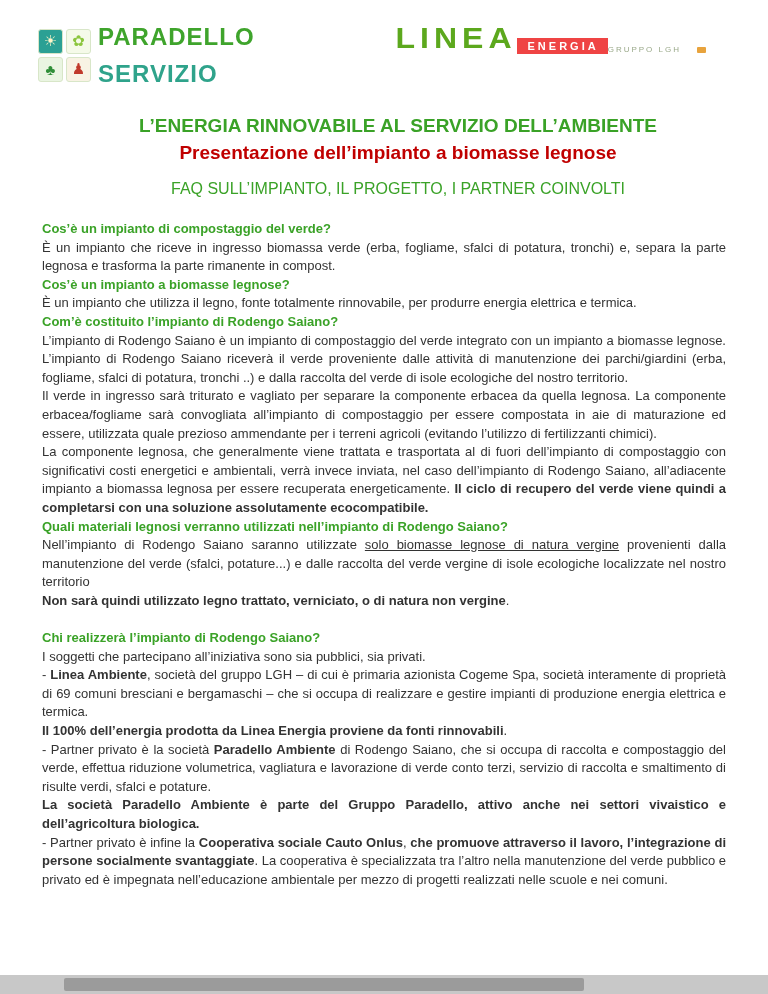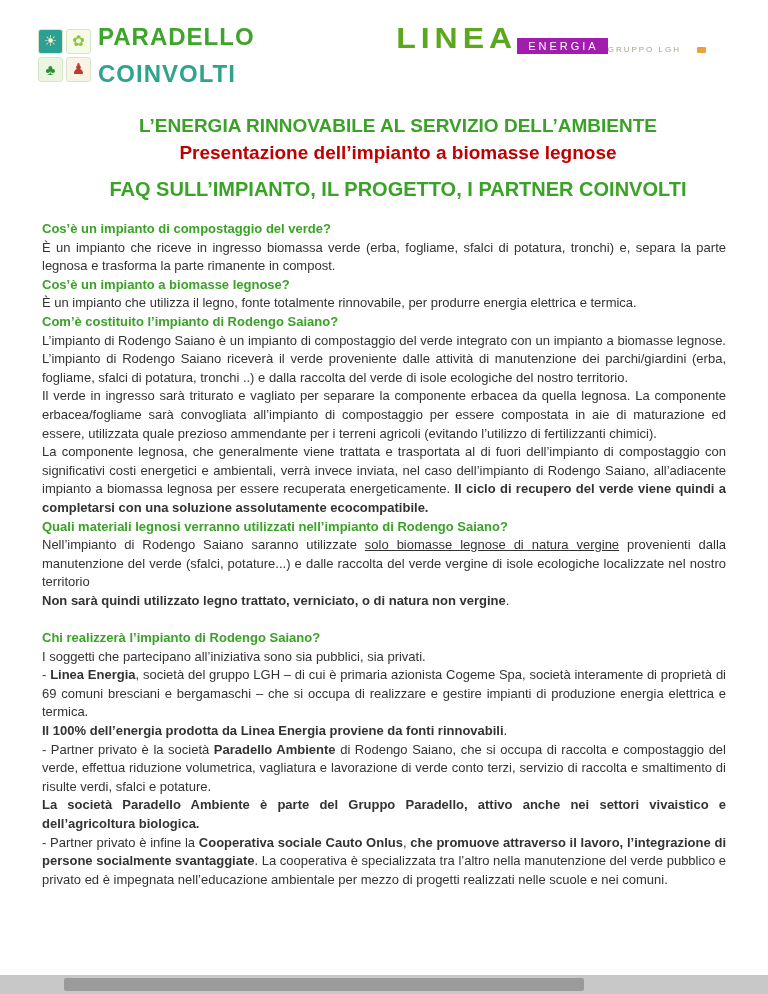--- a/index.html
+++ b/index.html
@@ -35,36 +35,36 @@
   }
   .word-ambiente {
     font-size: 24px; font-weight: 700; letter-spacing: 1px; color: #2FA38B; line-height: 25px;
   }
   .logo-right { display: flex; flex-direction: row; align-items: flex-end; }
   .linea {
     font-size: 32px; font-weight: 700; letter-spacing: 5px; color: #5CA81D;
     line-height: 30px; transform: scaleY(0.92); transform-origin: top right;
   }
   .energia-box {
-    background: #a21caf; color: #ffffff; font-size: 11px; font-weight: 400;
+    background: #ef4444; color: #ffffff; font-size: 11px; font-weight: 700;
     letter-spacing: 3px; padding: 2px 9px 2px 11px; margin-top: 1px;
   }
   .gruppo {
     margin-top: 5px; font-size: 8px; letter-spacing: 2px; color: #9aa98a;
     display: flex; align-items: center; gap: 16px;
   }
   .gruppo-mark {
     display: inline-block; width: 9px; height: 6px; background: #E8A33D; border-radius: 1px;
   }
 
   
   .title-block { margin-top: 26px; text-align: center; padding-left: 28px; }
   .title-line1 { color: var(--green); font-weight: 700; font-size: 19px; line-height: 27px; }
   .title-line2 { color: var(--red);   font-weight: 700; font-size: 19px; line-height: 27px; }
-  .subtitle    { color: var(--green); font-weight: 700; font-size: 20px; line-height: 20px; margin-top: 13px; }
+  .subtitle    { color: var(--green); font-weight: 400; font-size: 16px; line-height: 20px; margin-top: 13px; }
 
   
   .content { padding: 0 42px; margin-top: 21px; }
   .content p.block {
     font-size: 13px; line-height: 18.6px; color: var(--body-text);
     text-align: justify; margin: 0;
   }
   .content p.question { color: var(--green); font-weight: 700; text-align: left; }
   .content p.spacer { height: 18.6px; }
   .b { font-weight: 700; }
@@ -88,21 +88,21 @@
   <div class="header">
     <div class="logo-left">
       <div class="icon-grid">
           <span class="tile" style="background: rgb(43, 160, 148); color: rgb(255, 246, 201);">☀</span>
           <span class="tile" style="background: rgb(245, 250, 233); color: rgb(140, 198, 63);">✿</span>
           <span class="tile" style="background: rgb(234, 245, 226); color: rgb(47, 143, 57);">♣</span>
           <span class="tile" style="background: rgb(248, 243, 228); color: rgb(192, 57, 43);">♟</span>
         </div>
       <div class="logo-words">
         <div class="word-paradello">PARADELLO</div>
-        <div class="word-ambiente">COINVOLTI</div>
+        <div class="word-ambiente">SERVIZIO</div>
       </div>
     </div>
 
     <div class="logo-right">
       <div class="linea">LINEA</div>
       <div class="energia-box">ENERGIA</div>
       <div class="gruppo">
         <span>GRUPPO LGH</span>
         <span class="gruppo-mark"></span>
       </div>
@@ -123,21 +123,21 @@
       <p class="block question"><span>Com’è costituito l’impianto di Rodengo Saiano?</span></p>
       <p class="block paragraph"><span>L’impianto di Rodengo Saiano è un impianto di compostaggio del verde integrato con un impianto a biomasse legnose. L’impianto di Rodengo Saiano riceverà il verde proveniente dalle attività di manutenzione dei parchi/giardini (erba, fogliame, sfalci di potatura, tronchi ..) e dalla raccolta del verde di isole ecologiche del nostro territorio.</span></p>
       <p class="block paragraph"><span>Il verde in ingresso sarà triturato e vagliato per separare la componente erbacea da quella legnosa. La componente erbacea/fogliame sarà convogliata all’impianto di compostaggio per essere compostata in aie di maturazione ed essere, utilizzata quale prezioso ammendante per i  terreni agricoli (evitando l’utilizzo di fertilizzanti chimici).</span></p>
       <p class="block paragraph"><span>La componente legnosa, che generalmente viene trattata e trasportata al di fuori dell’impianto di compostaggio con significativi costi energetici e ambientali, verrà invece inviata, nel caso dell’impianto di Rodengo Saiano, all’adiacente impianto a biomassa legnosa per essere recuperata energeticamente. </span><span class="b">Il ciclo di recupero del verde viene quindi a completarsi con una soluzione assolutamente ecocompatibile.</span></p>
       <p class="block question"><span>Quali materiali legnosi verranno utilizzati nell’impianto di Rodengo Saiano?</span></p>
       <p class="block paragraph"><span>Nell’impianto di Rodengo Saiano saranno utilizzate </span><span class="u">solo biomasse legnose di natura vergine</span><span> provenienti dalla manutenzione del verde (sfalci, potature...) e dalle raccolta del verde vergine di isole ecologiche localizzate nel nostro territorio</span></p>
       <p class="block paragraph"><span class="b">Non sarà quindi utilizzato legno trattato, verniciato, o di natura non vergine</span><span>.</span></p>
       <p class="block spacer"></p>
       <p class="block question"><span>Chi realizzerà l’impianto di Rodengo Saiano?</span></p>
       <p class="block paragraph"><span>I soggetti che partecipano all’iniziativa sono sia pubblici, sia privati.</span></p>
-      <p class="block paragraph"><span>- </span><span class="b">Linea Energia</span><span>, società del gruppo LGH – di cui è primaria azionista Cogeme Spa, società interamente di proprietà di 69 comuni bresciani e bergamaschi – che si occupa di realizzare e gestire impianti di produzione energia elettrica e termica.</span></p>
+      <p class="block paragraph"><span>- </span><span class="b">Linea Ambiente</span><span>, società del gruppo LGH – di cui è primaria azionista Cogeme Spa, società interamente di proprietà di 69 comuni bresciani e bergamaschi – che si occupa di realizzare e gestire impianti di produzione energia elettrica e termica.</span></p>
       <p class="block paragraph"><span class="b">Il 100% dell’energia prodotta da Linea Energia proviene da fonti rinnovabili</span><span>.</span></p>
       <p class="block paragraph"><span>- Partner privato è la società </span><span class="b">Paradello Ambiente</span><span> di Rodengo Saiano, che si occupa di raccolta  e compostaggio del verde, effettua riduzione volumetrica, vagliatura e lavorazione di verde conto terzi, servizio di raccolta e smaltimento di risulte verdi, sfalci e potature.</span></p>
       <p class="block paragraph"><span class="b">La società Paradello Ambiente è parte del Gruppo Paradello, attivo anche nei settori vivaistico e dell’agricoltura biologica.</span></p>
       <p class="block paragraph"><span>- Partner privato è infine la </span><span class="b">Cooperativa sociale Cauto Onlus</span><span>, </span><span class="b">che promuove attraverso il lavoro, l’integrazione di persone socialmente svantaggiate</span><span>. La cooperativa è specializzata tra l’altro nella manutenzione del verde pubblico e privato ed è impegnata nell’educazione ambientale per mezzo di progetti realizzati nelle scuole e nei comuni.</span></p>
     </div>
 
   <div class="bottom-bar">
     <div class="scroll-thumb"></div>
   </div>
 

